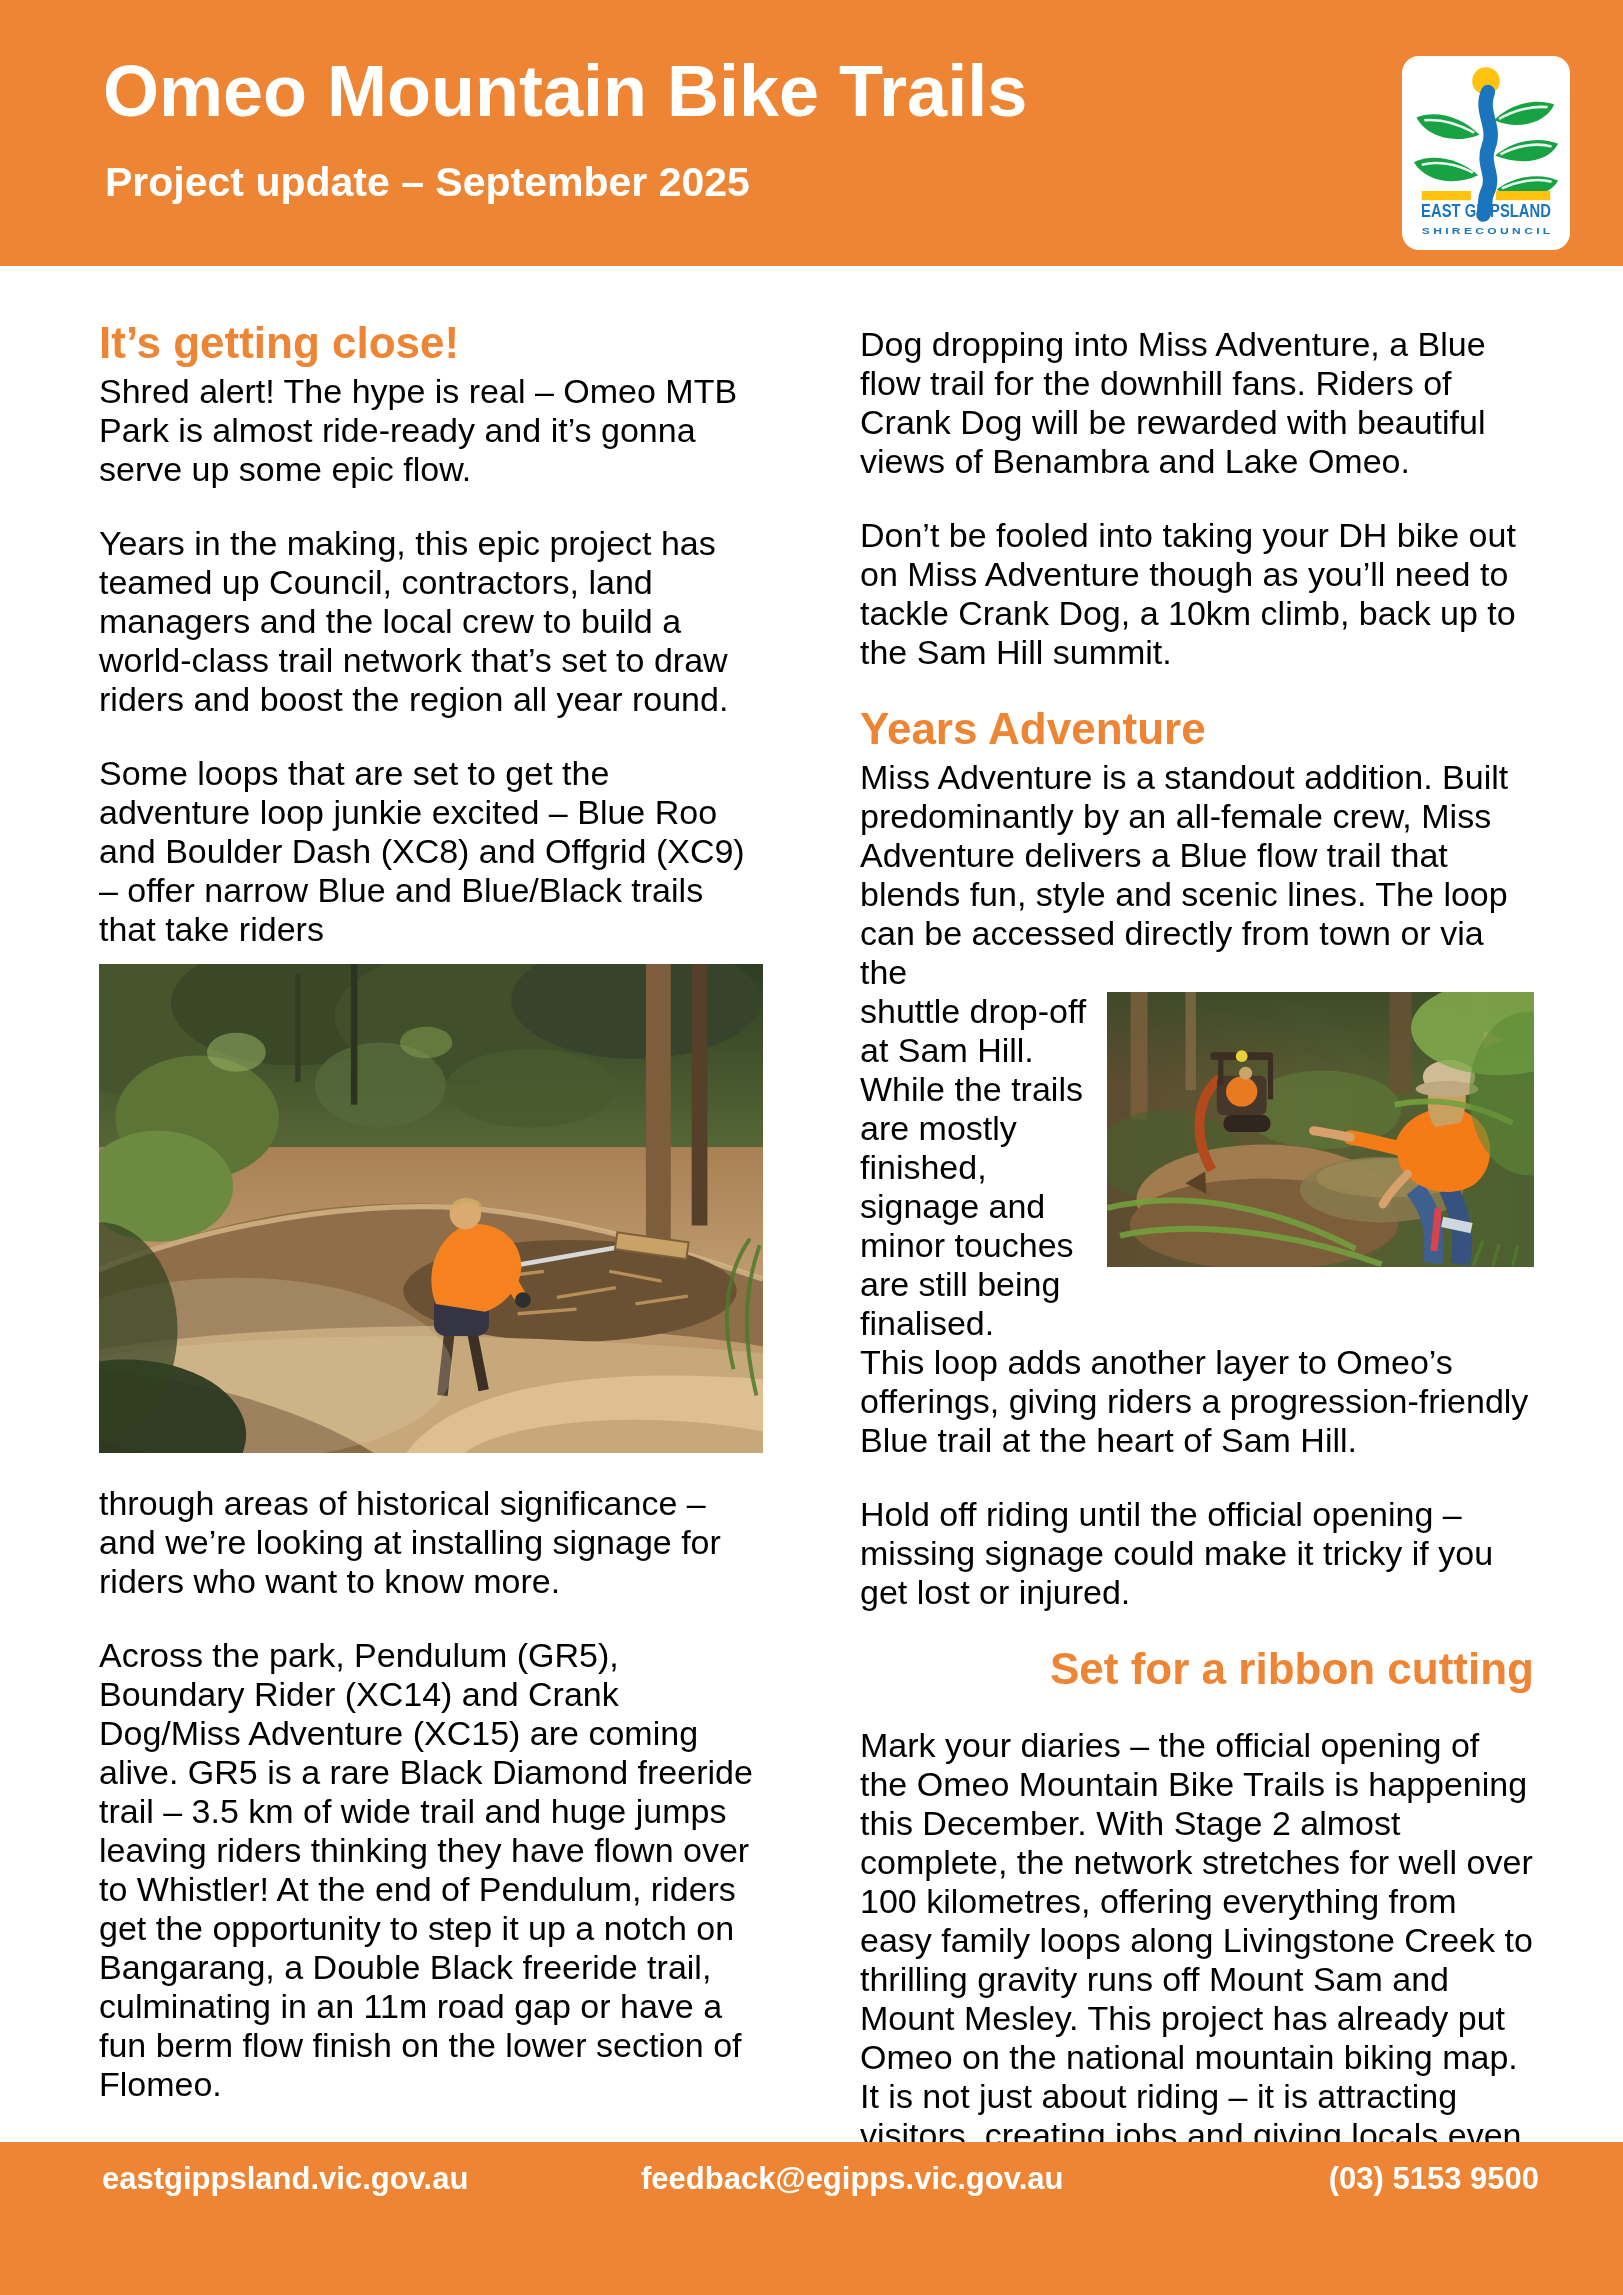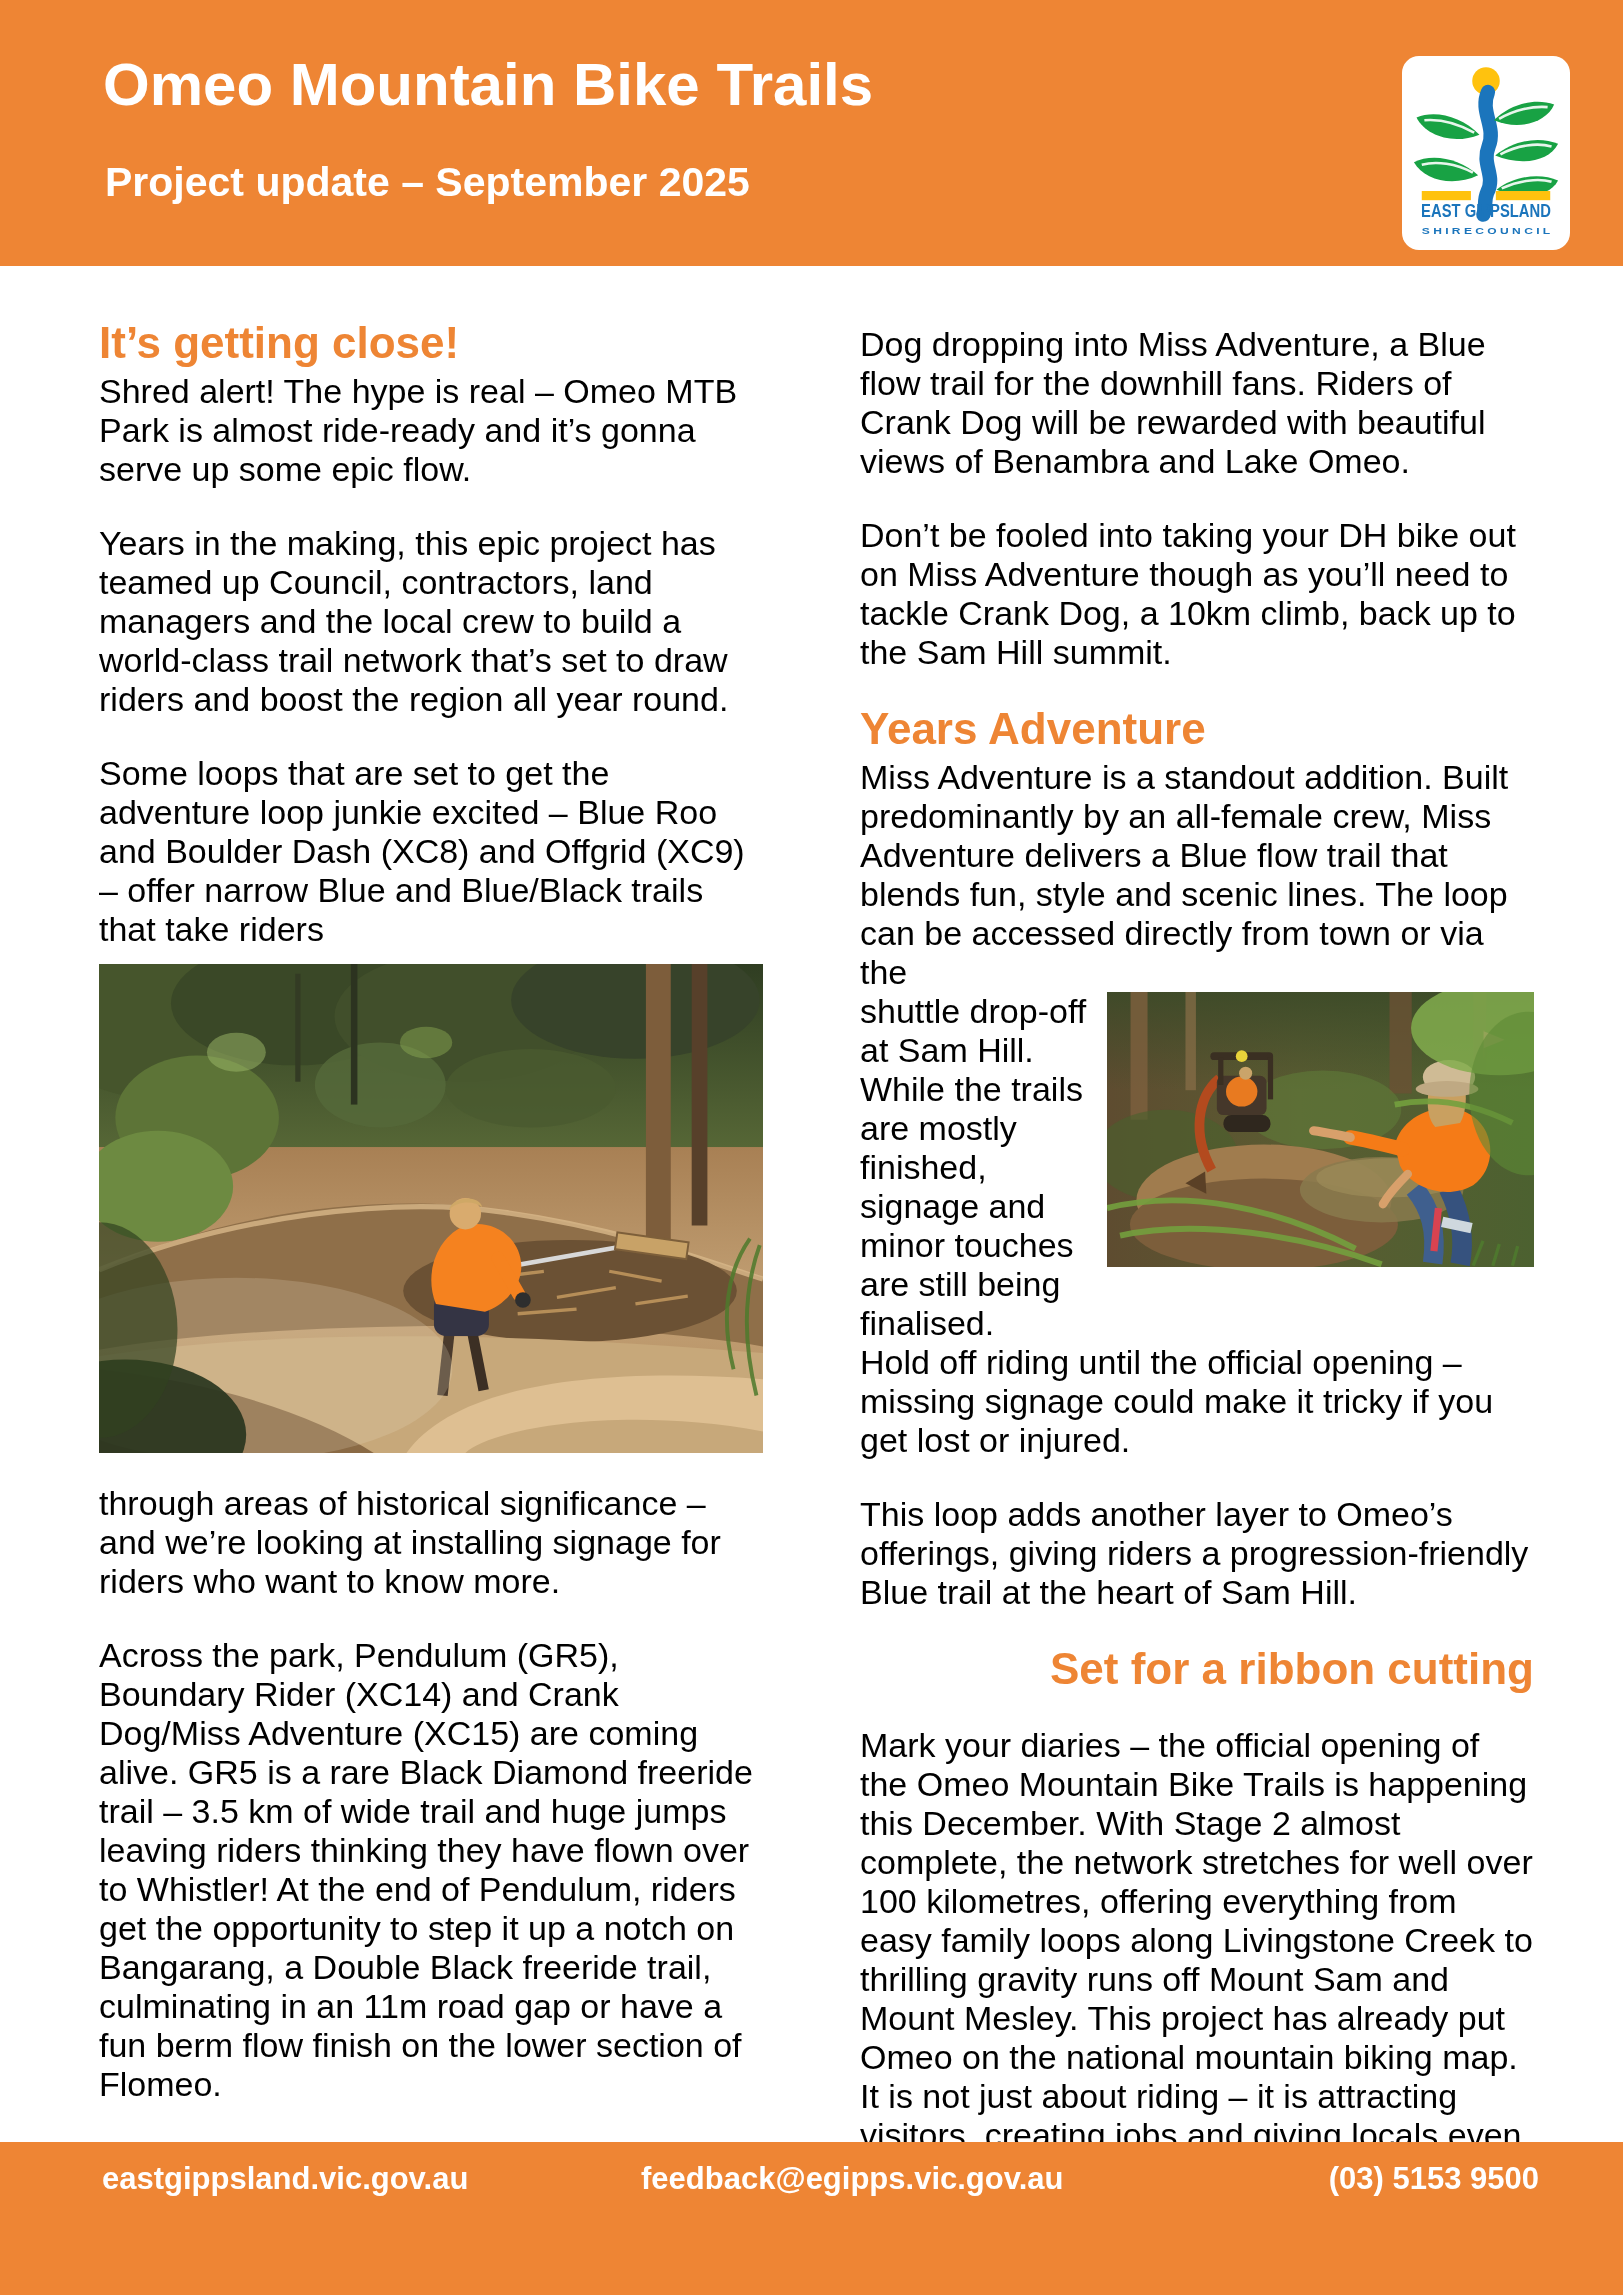--- a/index.html
+++ b/index.html
@@ -8,21 +8,21 @@
     --logo-green:#18A244;
     --logo-yellow:#FFC20E;
   }
   html,body{margin:0;padding:0;background:#ffffff;}
   .page{
     position:relative;width:1623px;height:2295px;background:#ffffff;
     font-family:"Liberation Sans","DejaVu Sans",sans-serif;color:#000;overflow:hidden;
   }
   
   .header{position:absolute;top:0;left:0;right:0;height:266px;background:var(--accent);}
-  .title{position:absolute;left:103px;top:55px;margin:0;font-size:60px;line-height:1;
+  .title{position:absolute;left:103px;top:55px;margin:0;font-size:72px;line-height:1;
          font-weight:700;color:#fff;white-space:nowrap;}
   .subtitle{position:absolute;left:105px;top:162px;font-size:41px;line-height:1;
          font-weight:700;color:#fff;white-space:nowrap;}
   .logo{position:absolute;left:1402px;top:56px;width:168px;height:194px;background:#fff;
         border-radius:17px;}
   .logo svg{display:block;width:100%;height:100%;}
   .logo text{font-family:"Liberation Sans","DejaVu Sans",sans-serif;font-weight:700;}
   
   .col{position:absolute;font-size:34px;line-height:39px;}
   .col p{margin:0 0 35px 0;}
@@ -236,22 +236,22 @@
           <g stroke="#4f7a2e" stroke-width="5" opacity="0.9">
             <line x1="560" y1="418" x2="575" y2="380"></line>
               <line x1="590" y1="418" x2="600" y2="385"></line>
             <line x1="620" y1="418" x2="628" y2="388"></line>
           </g>
         </svg>
       </figure>
       <p class="nomargin">shuttle drop-off at Sam Hill. While the trails are mostly finished, signage and minor touches are still being finalised.</p>
     </div>
 
+    <p>This loop adds another layer to Omeo’s offerings, giving riders a progression-friendly Blue trail at the heart of Sam Hill.</p>
     <p>Hold off riding until the official opening – missing signage could make it tricky if you get lost or injured.</p>
-    <p>This loop adds another layer to Omeo’s offerings, giving riders a progression-friendly Blue trail at the heart of Sam Hill.</p>
 
     <h2 class="sechead gap-after">Set for a ribbon cutting</h2>
     <p class="nomargin">Mark your diaries – the official opening of the Omeo Mountain Bike Trails is happening this December. With Stage 2 almost complete, the network stretches for well over 100 kilometres, offering everything from easy family loops along Livingstone Creek to thrilling gravity runs off Mount Sam and Mount Mesley. This project has already put Omeo on the national mountain biking map. It is not just about riding – it is attracting visitors, creating jobs and giving locals even more to enjoy.</p>
   </section>
 
   <div class="footer">
     <span class="f-web">eastgippsland.vic.gov.au</span>
     <span class="f-mail">feedback@egipps.vic.gov.au</span>
     <span class="f-phone">(03) 5153 9500</span>
   </div>

